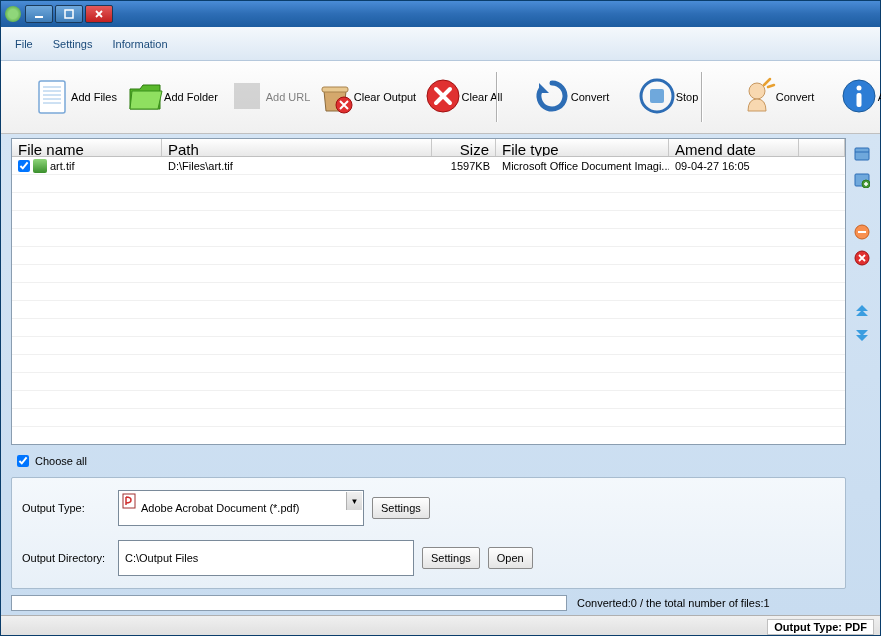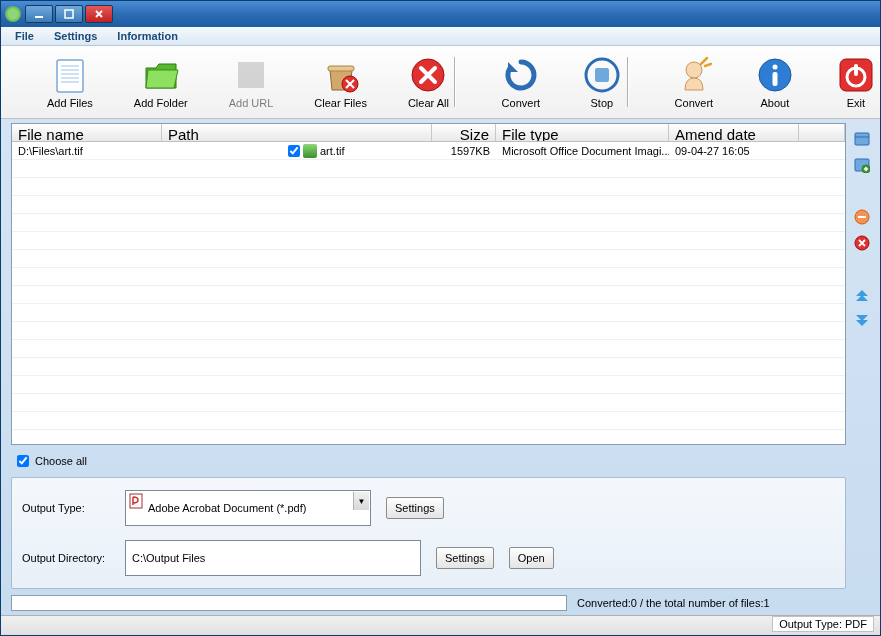--- a/index.html
+++ b/index.html
@@ -5,24 +5,24 @@
 * { box-sizing: border-box; margin: 0; padding: 0; }
 body { font-family: Tahoma, Arial, sans-serif; font-size: 11px; background: #3a7dc9; overflow: hidden; }
 .window { width: 881px; height: 636px; background: #fff; border: 1px solid #0a3d6b; display: flex; flex-direction: column; }
 .titlebar { height: 26px; background: linear-gradient(to bottom, #4a8cd6 0%, #2d6db5 50%, #1c5ca0 100%); display: flex; align-items: center; padding: 0 4px; color: #fff; }
 .titlebar-icon { width: 16px; height: 16px; background: radial-gradient(circle, #8fd67a 40%, #3a8f2c 100%); border-radius: 50%; margin-right: 4px; }
 .titlebar-text { flex: 1; font-size: 12px; }
 .win-controls { display: flex; gap: 2px; }
 .win-btn { width: 28px; height: 18px; border: 1px solid #1a3a5a; border-radius: 2px; display: flex; align-items: center; justify-content: center; cursor: pointer; }
 .win-min, .win-max { background: linear-gradient(#6fa8dc, #3d7cb8); color: #fff; }
 .win-close { background: linear-gradient(#e55a5a, #c22020); color: #fff; }
-.menubar { height: 19px; background: linear-gradient(#f4f8fc, #dce8f4); border-bottom: 1px solid #b5c8dc; display: flex; align-items: center; padding: 0 4px; color: #1a4a7a; font-weight: bold; }
+.menubar { height: 34px; background: linear-gradient(#f4f8fc, #dce8f4); border-bottom: 1px solid #b5c8dc; display: flex; align-items: center; padding: 0 4px; color: #1a4a7a; }
 .menu-item { padding: 2px 10px; cursor: pointer; }
 .toolbar { height: 73px; background: linear-gradient(#fefefe, #f0f0f0); border-bottom: 1px solid #c0c0c0; display: flex; align-items: center; padding: 4px 6px; gap: 1px; }
-.tb-btn { display: flex; flex-direction: column; align-items: center; justify-content: center; width: 56px; height: 64px; cursor: pointer; border-radius: 3px; margin-left: 40px; }
+.tb-btn { display: flex; flex-direction: row; align-items: center; justify-content: center; width: 56px; height: 64px; cursor: pointer; border-radius: 3px; margin-left: 40px; }
 .tb-btn.disabled { opacity: 0.5; cursor: default; }
 .tb-icon { width: 40px; height: 40px; display: flex; align-items: center; justify-content: center; margin-bottom: 2px; }
 .tb-label { font-size: 11px; color: #000; text-align: center; white-space: nowrap; }
 .tb-sep { width: 2px; height: 50px; border-left: 1px solid #b0b0b0; border-right: 1px solid #fff; margin: 0 4px; }
 .content { flex: 1; background: linear-gradient(#d4e4f4, #c8dcf0); padding: 4px 4px 4px 10px; display: flex; gap: 6px; overflow: hidden; }
 .main-col { flex: 1; display: flex; flex-direction: column; gap: 6px; min-width: 0; }
 .table-wrap { flex: 1; background: #fff; border: 1px solid #8a9db0; overflow: hidden; display: flex; flex-direction: column; }
 .table-head { display: flex; background: linear-gradient(#fff, #e8e8e8); border-bottom: 1px solid #c0c0c0; height: 18px; font-size: 15px; }
 .th { padding: 2px 6px; border-right: 1px solid #c8c8c8; overflow: hidden; text-overflow: ellipsis; white-space: nowrap; }
 .table-body { flex: 1; background: #fff; overflow-y: auto; }
@@ -31,36 +31,36 @@
 .col-name { width: 150px; }
 .col-path { width: 270px; }
 .col-size { width: 64px; text-align: right; justify-content: flex-end; }
 .col-type { width: 173px; }
 .col-date { width: 130px; }
 .col-extra { flex: 1; }
 .cb { width: 12px; height: 12px; }
 .file-icon { width: 14px; height: 14px; display: inline-block; background: linear-gradient(#8fd67a,#3a8f2c); border-radius: 2px; position: relative; }
 .chooseall { padding: 4px 6px; display: flex; align-items: center; gap: 6px; }
 .output-panel { background: linear-gradient(#f4f8fc,#e8f0f8); border: 1px solid #a8bccf; border-radius: 2px; padding: 12px 10px; }
-.op-row { display: flex; align-items: center; gap: 15px; margin-bottom: 14px; }
+.op-row { display: flex; align-items: center; gap: 8px; margin-bottom: 14px; }
 .op-row:last-child { margin-bottom: 0; }
 .op-label { width: 88px; }
 .combo-wrap { position: relative; width: 246px; }
 .combo { width: 246px; height: 36px; border: 1px solid #7a8a9a; background: #fff; padding: 2px 18px 2px 22px; font-size: 11px; }
 .combo-icon { position: absolute; left: 3px; top: 3px; width: 16px; height: 16px; }
 .combo-arrow { position: absolute; right: 2px; top: 2px; width: 16px; height: 18px; background: linear-gradient(#f0f0f0,#d8d8d8); border-left: 1px solid #b0b0b0; display: flex; align-items: center; justify-content: center; font-size: 8px; }
 .textinput { width: 296px; height: 36px; border: 1px solid #7a8a9a; background: #fff; padding: 2px 6px; font-size: 11px; }
 .btn { height: 22px; padding: 0 8px; background: linear-gradient(#fefefe,#e4e4e4); border: 1px solid #8a8a8a; border-radius: 2px; cursor: pointer; font-size: 11px; }
 .status-row { display: flex; align-items: center; gap: 10px; }
 .progress { flex: 0 0 556px; height: 16px; background: #fff; border: 1px solid #8a9db0; }
 .status-text { font-size: 11px; }
 .side-col { width: 24px; display: flex; flex-direction: column; gap: 6px; padding-top: 6px; }
 .side-btn { width: 20px; height: 20px; border-radius: 3px; display: flex; align-items: center; justify-content: center; cursor: pointer; font-size: 14px; }
 .side-gap { height: 20px; }
-.statusbar { height: 20px; background: linear-gradient(#f0f0f0,#e0e0e0); border-top: 1px solid #b0b0b0; display: flex; align-items: flex-start; justify-content: flex-end; padding: 0 6px; font-size: 11px; }
+.statusbar { height: 20px; background: linear-gradient(#f0f0f0,#e0e0e0); border-top: 1px solid #b0b0b0; display: flex; align-items: flex-end; justify-content: flex-end; padding: 0 6px; font-size: 11px; font-weight: bold; }
 .status-cell { border: 1px solid #c0c0c0; padding: 1px 6px; background: #fff; }
 svg { display: block; }
 </style>
 </head>
 <body>
 
 <div class="window">
   <div class="titlebar">
     <div class="titlebar-icon"></div>
     <div class="win-controls">
@@ -121,21 +121,21 @@
     </div>
     <div class="tb-btn">
       <div class="tb-icon">
           <svg width="38" height="38">
             <path d="M8 14 L30 14 L28 34 L10 34 Z" fill="#d4a86c" stroke="#8a6a3c"></path>
             <rect x="6" y="10" width="26" height="5" rx="2" fill="#e8c890" stroke="#a8824c"></rect>
             <circle cx="28" cy="28" r="8" fill="#e03030" stroke="#a01010"></circle>
             <path d="M24 24 L32 32 M32 24 L24 32" stroke="#fff" stroke-width="2"></path>
           </svg>
         </div>
-      <div class="tb-label">Clear Files</div>
+      <div class="tb-label">Clear Output</div>
     </div>
     <div class="tb-btn">
       <div class="tb-icon">
           <svg width="38" height="38">
             <circle cx="19" cy="19" r="16" fill="#e03030" stroke="#a01010" stroke-width="1"></circle>
             <path d="M12 12 L26 26 M26 12 L12 26" stroke="#fff" stroke-width="4" stroke-linecap="round"></path>
           </svg>
         </div>
       <div class="tb-label">Clear All</div>
     </div>
@@ -197,26 +197,26 @@
         <div class="table-head">
           <div class="th col-name">File name</div>
           <div class="th col-path">Path</div>
           <div class="th col-size">Size</div>
           <div class="th col-type">File type</div>
           <div class="th col-date">Amend date</div>
           <div class="th col-extra"></div>
         </div>
         <div class="table-body">
           <div class="tr">
-            <div class="td col-path">D:\Files\art.tif</div>
             <div class="td col-name">
               <input type="checkbox" class="cb" checked="" style="">
               <span class="file-icon"></span>
               <span>art.tif</span>
             </div>
+            <div class="td col-path">D:\Files\art.tif</div>
             <div class="td col-size">1597KB</div>
             <div class="td col-type">Microsoft Office Document Imagi...</div>
             <div class="td col-date">09-04-27 16:05</div>
             <div class="td col-extra"></div>
           </div>
           <div class="tr"></div>
             <div class="tr"></div>
             <div class="tr"></div>
             <div class="tr"></div>
           <div class="tr"></div>

